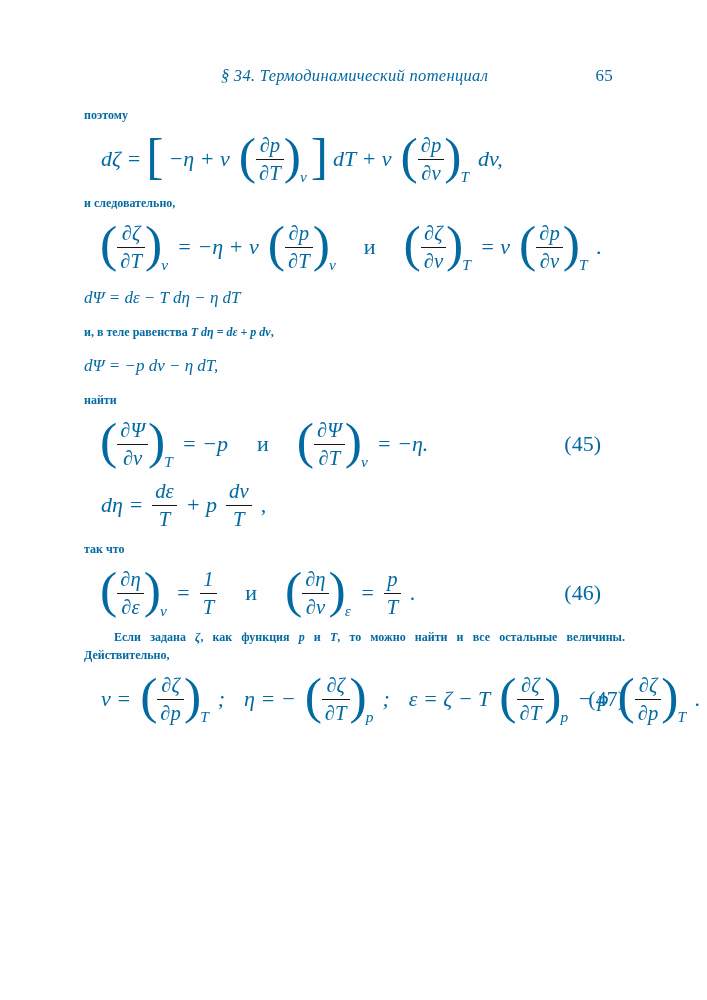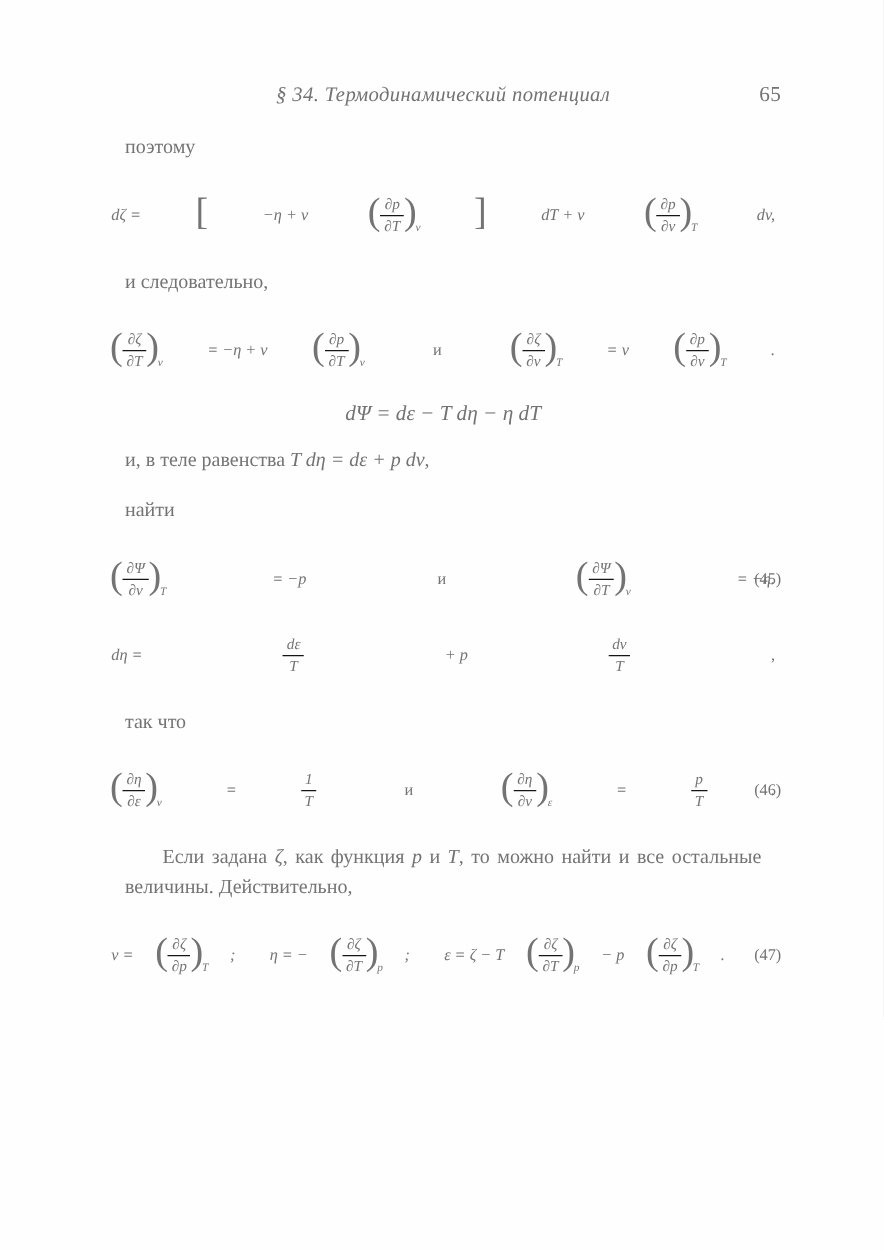--- a/index.html
+++ b/index.html
@@ -1,41 +1,41 @@
 <!DOCTYPE html>
 <html><head>
 <meta charset="utf-8">
 <style>
   html,body{margin:0;padding:0;background:#e8e8e8;}
   .page{
     width:707px;height:1000px;background:#fefefe;margin:0 auto;
-    font-family:"Liberation Serif","DejaVu Serif",serif;color:#737373;
+    font-family:"Liberation Serif","DejaVu Serif",serif;color:#0369a1;
     box-sizing:border-box;padding:66px 82px 0 84px;position:relative;
     overflow:hidden;
   }
   .running-head{
     position:relative;text-align:center;font-style:italic;
     font-size:16.5px;margin-bottom:20px;letter-spacing:0.3px;
   }
-  .page-number{position:absolute;right:0;top:0;font-style:normal;font-size:17px;}
-  .para{font-size:16px;line-height:1.5;text-align:justify;margin:16px;}
+  .page-number{position:absolute;right:12px;top:0;font-style:normal;font-size:17px;}
+  .para{font-size:12px;line-height:1.5;text-align:justify;margin:0;font-weight:bold;}
   .indent{text-indent:30px;}
   .mi{font-style:italic;}
   
   .eqrow{
-    display:flex;justify-content:space-between;align-items:center;
-    font-size:13px;font-style:italic;position:relative;
-    margin:9px 0;min-height:52px;
+    display:flex;justify-content:flex-start;align-items:center;
+    font-size:22px;font-style:italic;position:relative;
+    margin:9px 12px;min-height:52px;
   }
   .eq-simple{
-    text-align:center;font-style:italic;font-size:17px;margin:15px 0;
+    text-align:left;font-style:italic;font-size:17px;margin:15px 0;
   }
   .tok{margin:0 5px;white-space:nowrap;}
   .sep{font-style:normal;margin:0 24px;}
-  .eqnum{position:absolute;right:0;top:50%;transform:translateY(-50%);font-style:normal;}
+  .eqnum{position:absolute;right:12px;top:50%;transform:translateY(-50%);font-style:normal;}
   .pfrac{display:inline-flex;align-items:center;margin:0 4px;white-space:nowrap;}
   .frac{
     display:inline-block;vertical-align:middle;text-align:center;
     line-height:1.18;font-size:0.94em;
   }
   .frac .num{display:block;border-bottom:1px solid #151515;padding:0 3px 1px;}
   .frac .den{display:block;padding:1px 3px 0;}
   .paren{
     font-size:2.35em;font-style:normal;font-weight:300;line-height:0.85;
     position:relative;top:-0.06em;
@@ -127,20 +127,21 @@
         <sub class="psub">T</sub>
       </span>
     <span class="tok">.</span>
   </div>
 
 
   <div class="eq-simple"><span>dΨ = dε − T dη − η dT</span></div>
 
   <p class="para"><span>и, в теле равенства </span><span class="mi">T dη = dε + p dv</span><span>,</span></p>
 
+  <div class="eq-simple"><span>dΨ = −p dv − η dT,</span></div>
 
   <p class="para"><span>найти</span></p>
 
   <div class="eqrow">
     <span class="pfrac">
         <span class="paren">(</span>
         <span class="frac">
           <span class="num">∂Ψ</span>
           <span class="den">∂v</span>
         </span>

